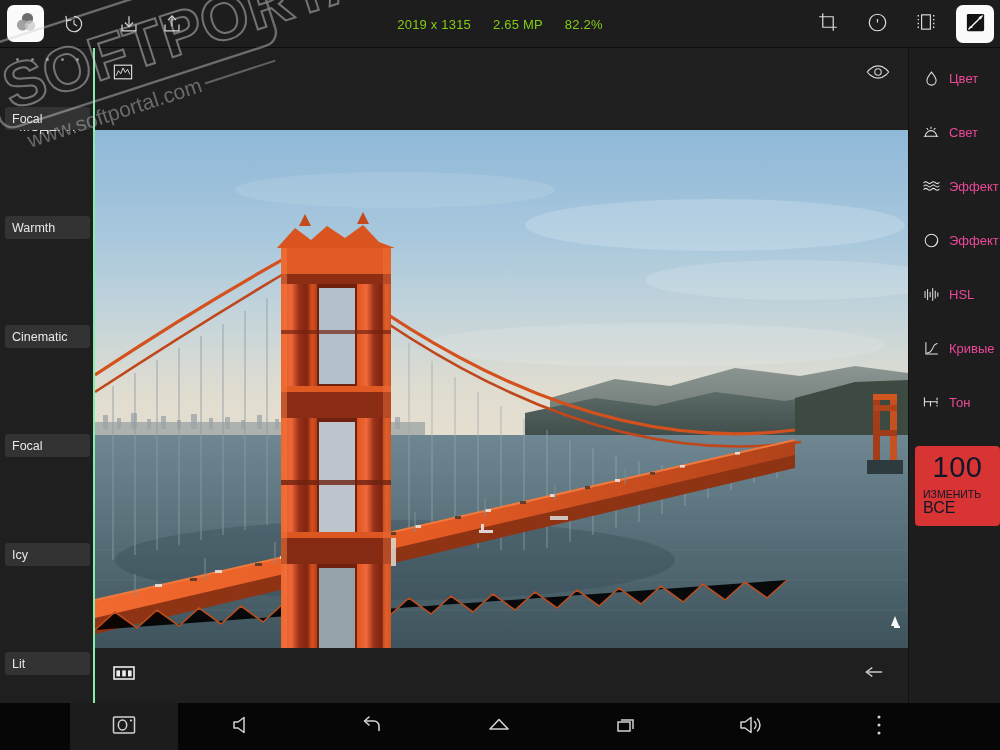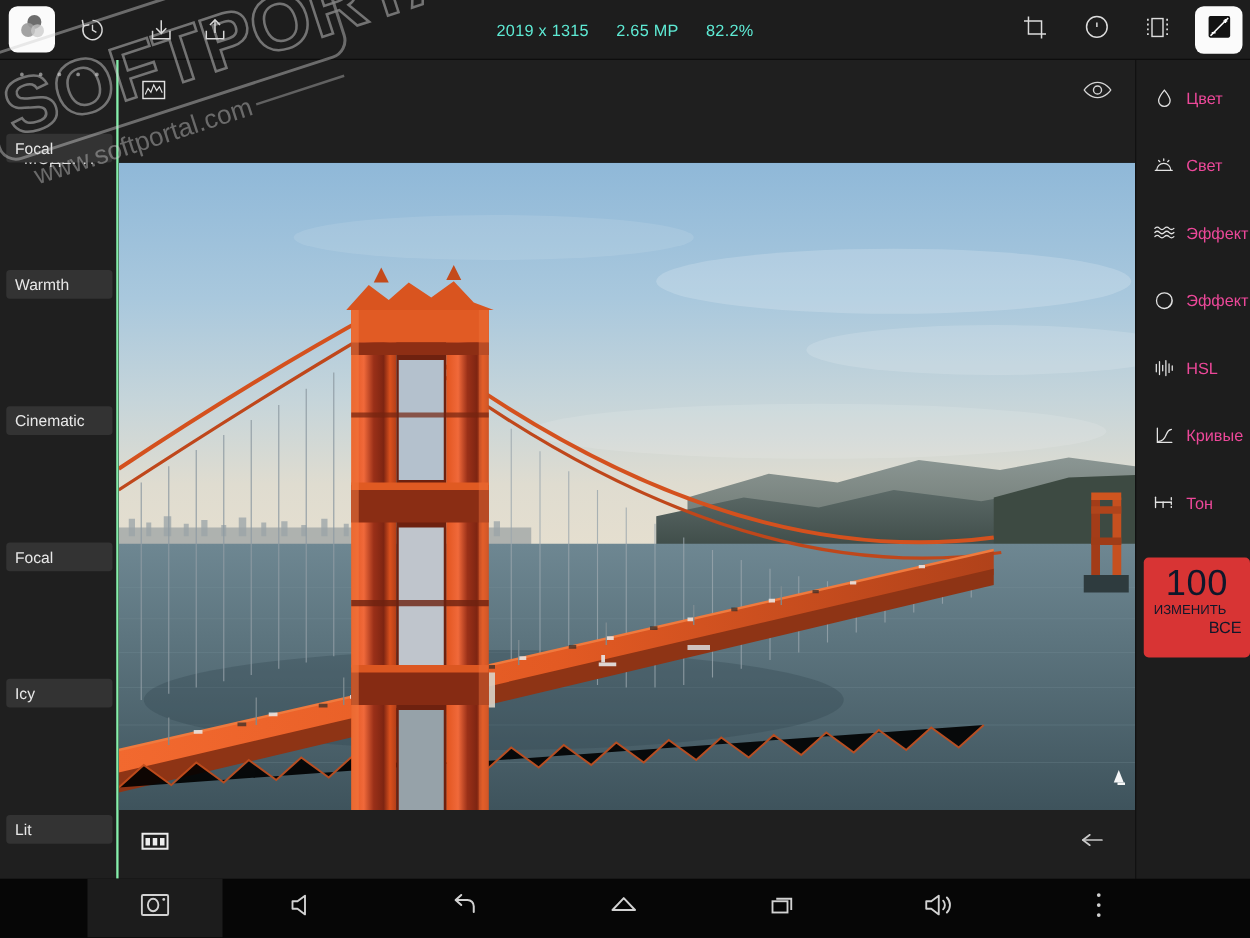--- a/index.html
+++ b/index.html
@@ -33,21 +33,21 @@
     position: absolute; top: 5px;
     width: 38px; height: 38px;
     display: flex; align-items: center; justify-content: center;
   }
   .tb-icon svg { display: block; }
   .tb-meta {
     position: absolute; top: 0; height: 48px;
     left: 330px; width: 340px;
     display: flex; align-items: center; justify-content: center;
     gap: 22px;
-    color: #5eead4; font-size: 13px; letter-spacing: .2px;
+    color: #84cc16; font-size: 13px; letter-spacing: .2px;
   }
   .tb-right-group { position: absolute; right: 6px; top: 5px; display: flex; align-items: center; gap: 11px; }
   .tb-rbtn {
     width: 38px; height: 38px;
     display: flex; align-items: center; justify-content: center;
     border-radius: 7px;
   }
   .tb-rbtn.active { background: #fbfbfb; }
 
   
@@ -137,22 +137,22 @@
   .rp-item .rp-lbl { color: #ec4899; font-size: 13px; white-space: nowrap; }
   .rp-bigbtn {
     position: absolute; left: 6px; top: 398px;
     width: 85px; height: 80px;
     background: #d83434;
     border-radius: 4px;
     color: #0f172a;
     padding: 6px 8px 11px 8px;
   }
   .rp-bigbtn .v { font-size: 29px; text-align: center; line-height: 30px; letter-spacing: .5px; }
-  .rp-bigbtn .t1 { font-size: 10.5px; margin-top: 0; line-height: 13px; }
-  .rp-bigbtn .t2 { font-size: 13px; line-height: 13px; margin-left: 44px; }
+  .rp-bigbtn .t1 { font-size: 10.5px; margin-top: 6px; line-height: 13px; }
+  .rp-bigbtn .t2 { font-size: 16px; line-height: 13px; }
 
   
   .navbar {
     position: absolute; left: 0; bottom: 0;
     width: 1000px; height: 47px;
     background: #060606;
     display: flex; align-items: center;
   }
   .nav-btn {
     height: 47px; display: flex; align-items: center; justify-content: center;

